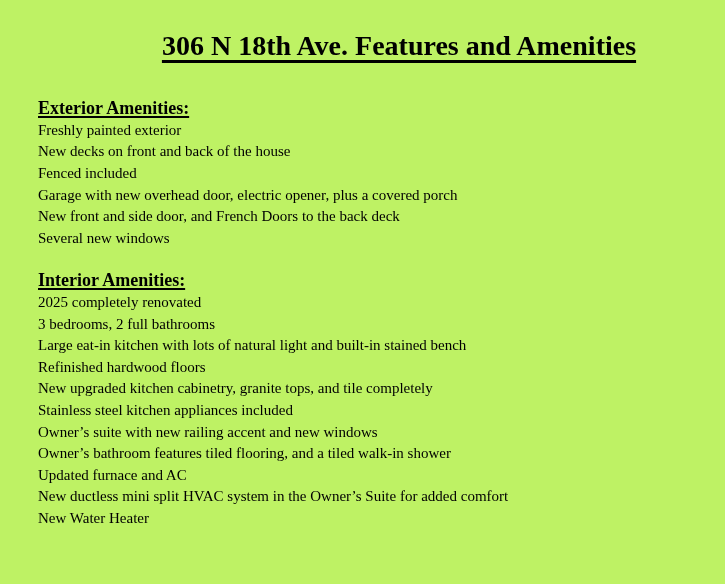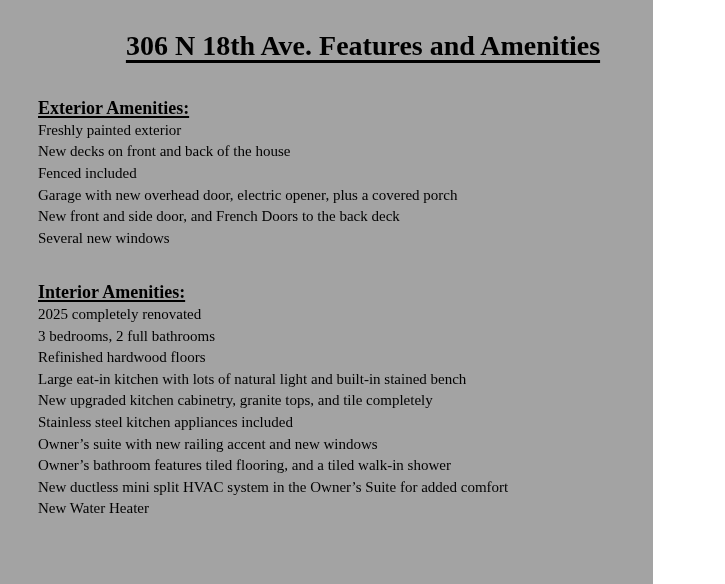--- a/index.html
+++ b/index.html
@@ -9,24 +9,24 @@
   }
   body {
     width: 725px;
     height: 584px;
     overflow: hidden;
     font-family: "Liberation Serif", "DejaVu Serif", serif;
     color: #000000;
   }
   .page {
     box-sizing: border-box;
-    width: 653px;
+    width: 725px;
     height: 584px;
     padding: 30px 38px 0 38px;
-    background: #a3a3a3;
+    background: #bef264;
   }
   .doc-title {
     font-size: 28px;
     font-weight: bold;
     line-height: 1.15;
     margin: 0 0 0 0;
     padding-left: 73px;
     text-align: center;
     white-space: nowrap;
   }
@@ -35,21 +35,21 @@
     text-decoration-thickness: 3px;
     text-underline-offset: 5px;
   }
   .title-spacer {
     height: 36px;
   }
   .section {
     margin: 0;
   }
   .section + .section {
-    margin-top: 33px;
+    margin-top: 21px;
   }
   .section-heading {
     font-size: 18px;
     font-weight: bold;
     line-height: 21.6px;
     margin: 0;
     text-decoration: underline;
     text-decoration-thickness: 2px;
     text-underline-offset: 2px;
     display: inline-block;
@@ -77,23 +77,24 @@
     <div class="item-line">Fenced included</div>
     <div class="item-line">Garage with new overhead door, electric opener, plus a covered porch</div>
     <div class="item-line">New front and side door, and French Doors to the back deck</div>
     <div class="item-line">Several new windows</div>
   </div>
 
   <div class="section">
     <h2 class="section-heading">Interior Amenities:</h2>
     <div class="item-line">2025 completely renovated</div>
     <div class="item-line">3 bedrooms, 2 full bathrooms</div>
+    <div class="item-line">Large eat-in kitchen with lots of natural light and built-in stained bench</div>
     <div class="item-line">Refinished hardwood floors</div>
-    <div class="item-line">Large eat-in kitchen with lots of natural light and built-in stained bench</div>
     <div class="item-line">New upgraded kitchen cabinetry, granite tops, and tile completely</div>
     <div class="item-line">Stainless steel kitchen appliances included</div>
     <div class="item-line">Owner’s suite with new railing accent and new windows</div>
     <div class="item-line">Owner’s bathroom features tiled flooring, and a tiled walk-in shower</div>
+    <div class="item-line">Updated furnace and AC</div>
     <div class="item-line">New ductless mini split HVAC system in the Owner’s Suite for added comfort</div>
     <div class="item-line">New Water Heater</div>
   </div>
 
 </div>
 
 </body></html>

